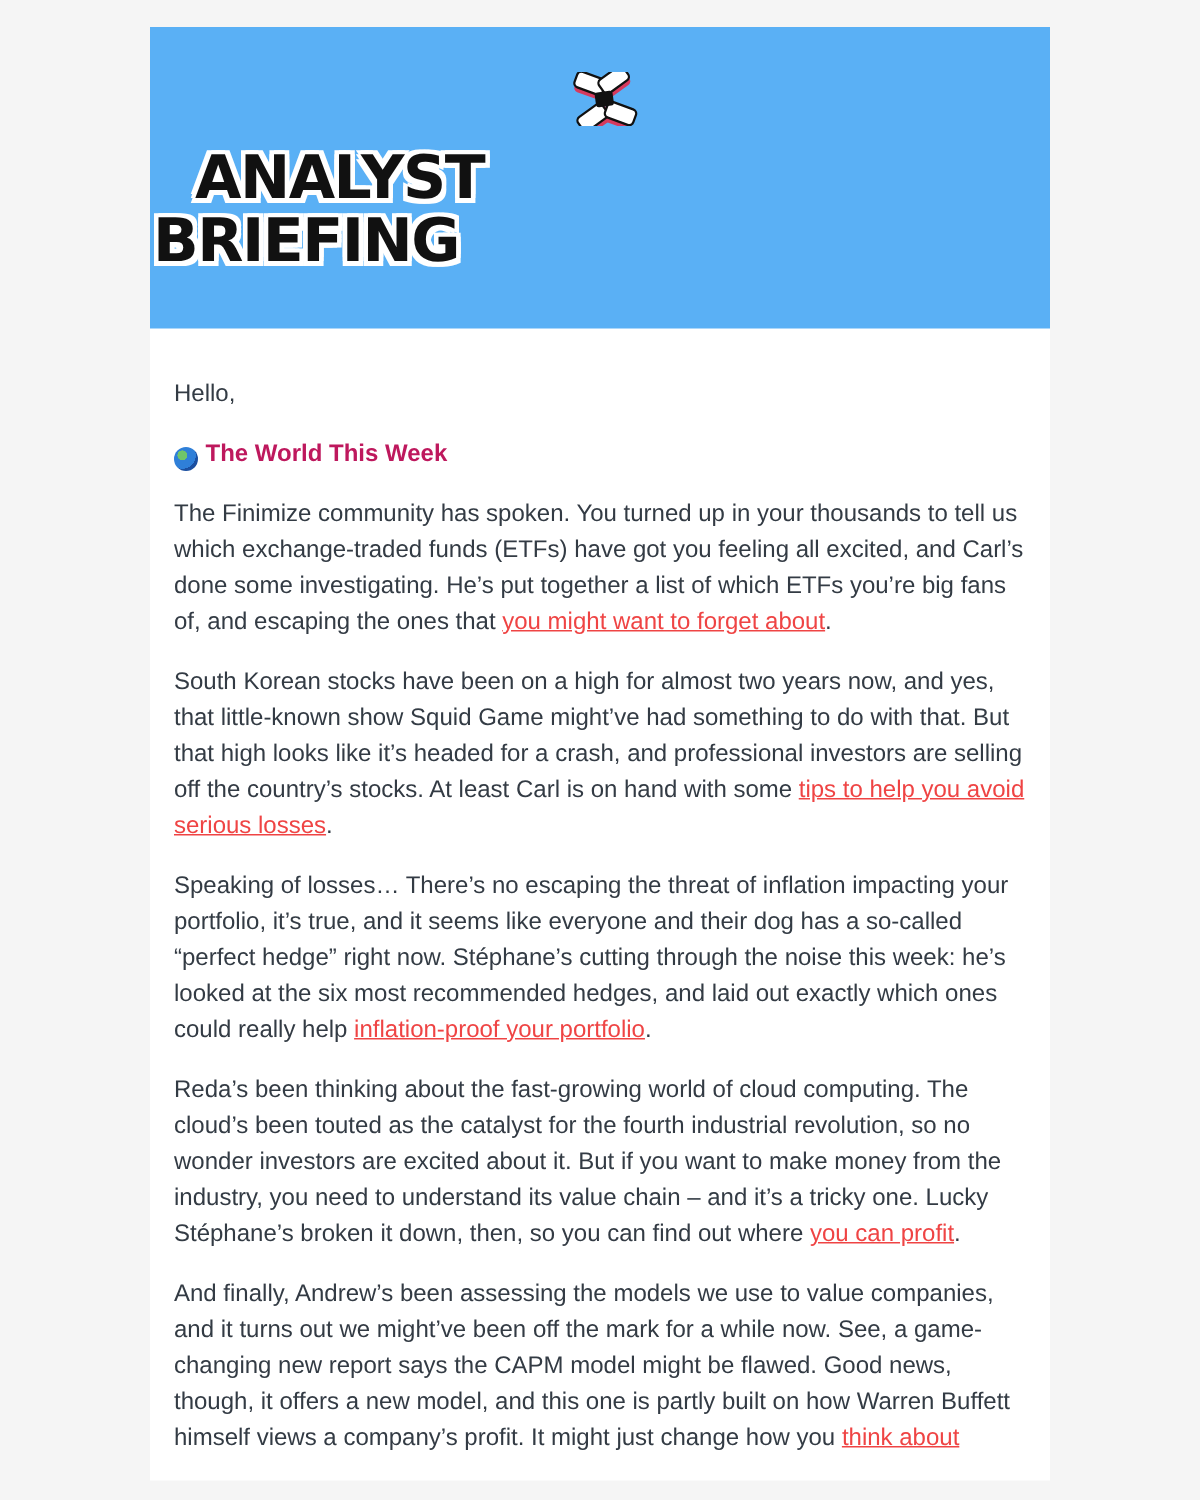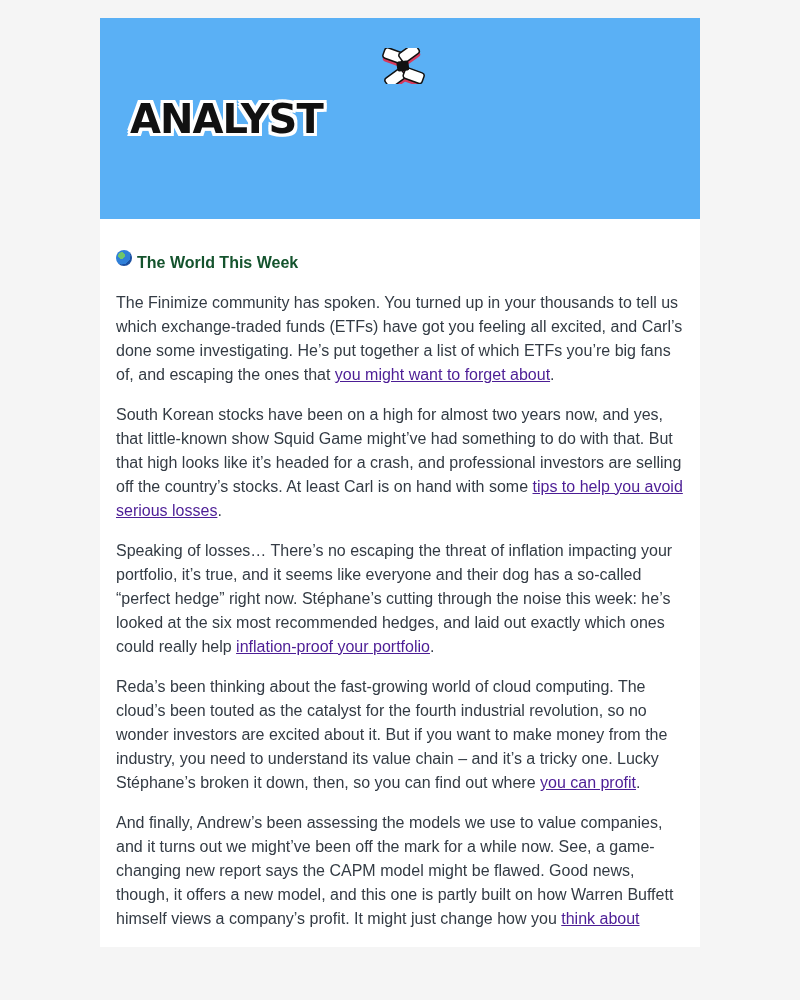--- a/index.html
+++ b/index.html
@@ -36,30 +36,30 @@
   .banner-title .line1 { margin-left: 14px; }
   .banner-title .line2 { margin-left: -14px; }
   .content {
     padding: 32px 16px 0 16px;
     color: #333b44;
     font-size: 16px;
     line-height: 24px;
   }
   .content p { margin: 0 0 16px 0; }
   .section-heading {
-    font-weight: bold; color: #14532d;
-    display: flex; align-items: flex-start;
+    font-weight: bold; color: #be185d;
+    display: flex; align-items: flex-end;
   }
   .globe {
     display: inline-block; width: 16px; height: 16px; border-radius: 50%;
     background: radial-gradient(circle at 35% 35%, #6fc56a 0 22%, #2f7fd8 23% 60%, #1b4fa0 61%);
     margin-right: 5px; position: relative; top: -1px;
   }
   a.link {
-    color: #4c1d95; text-decoration: underline;
+    color: #ef4444; text-decoration: underline;
   }
 </style>
 </head>
 <body>
 
 <div class="container">
   <div class="banner">
     <svg class="logo-mark" viewBox="0 0 52 36">
       <g transform="translate(26,19) rotate(-8)">
         <g fill="#d63a5e">
@@ -72,24 +72,26 @@
           <rect x="-23" y="-13" width="20" height="11" rx="3" transform="rotate(28)"></rect>
           <rect x="3" y="-13" width="20" height="11" rx="3" transform="rotate(-28)"></rect>
           <rect x="-23" y="-1" width="20" height="11" rx="3" transform="rotate(-28)"></rect>
           <rect x="3" y="-1" width="20" height="11" rx="3" transform="rotate(28)"></rect>
         </g>
         <rect x="-6" y="-6" width="12" height="10" rx="2" fill="#111"></rect>
       </g>
     </svg>
     <div class="banner-title">
       <span class="line line1">ANALYST</span>
+      <span class="line line2">BRIEFING</span>
     </div>
   </div>
 
   <div class="content">
+    <p>Hello,</p>
     <p class="section-heading">
       <span class="globe"></span>
       <span>The World This Week</span>
     </p>
 
     <p><span>The Finimize community has spoken. You turned up in your thousands to tell us which exchange-traded funds (ETFs) have got you feeling all excited, and Carl’s done some investigating. He’s put together a list of which ETFs you’re big fans of, and escaping the ones that </span><a class="link" href="#">you might want to forget about</a><span>.</span></p>
 
     <p><span>South Korean stocks have been on a high for almost two years now, and yes, that little-known show Squid Game might’ve had something to do with that. But that high looks like it’s headed for a crash, and professional investors are selling off the country’s stocks. At least Carl is on hand with some </span><a class="link" href="#">tips to help you avoid serious losses</a><span>.</span></p>
 
     <p><span>Speaking of losses… There’s no escaping the threat of inflation impacting your portfolio, it’s true, and it seems like everyone and their dog has a so-called “perfect hedge” right now. Stéphane’s cutting through the noise this week: he’s looked at the six most recommended hedges, and laid out exactly which ones could really help </span><a class="link" href="#">inflation-proof your portfolio</a><span>.</span></p>

